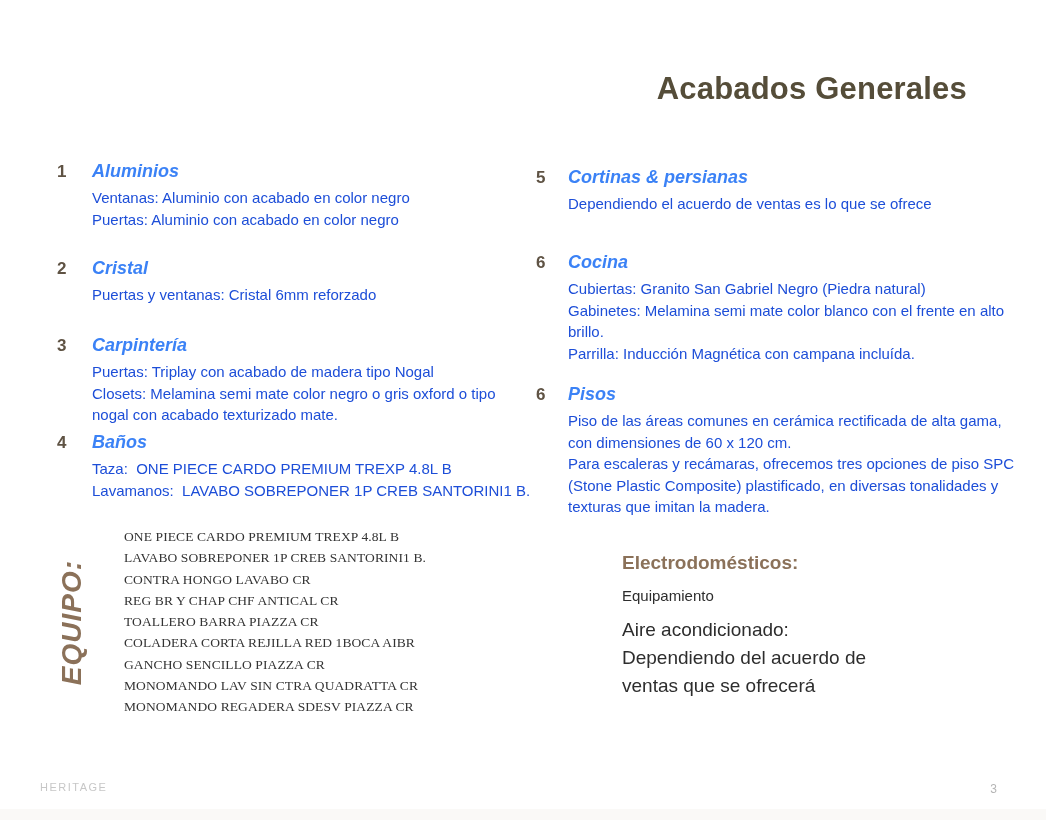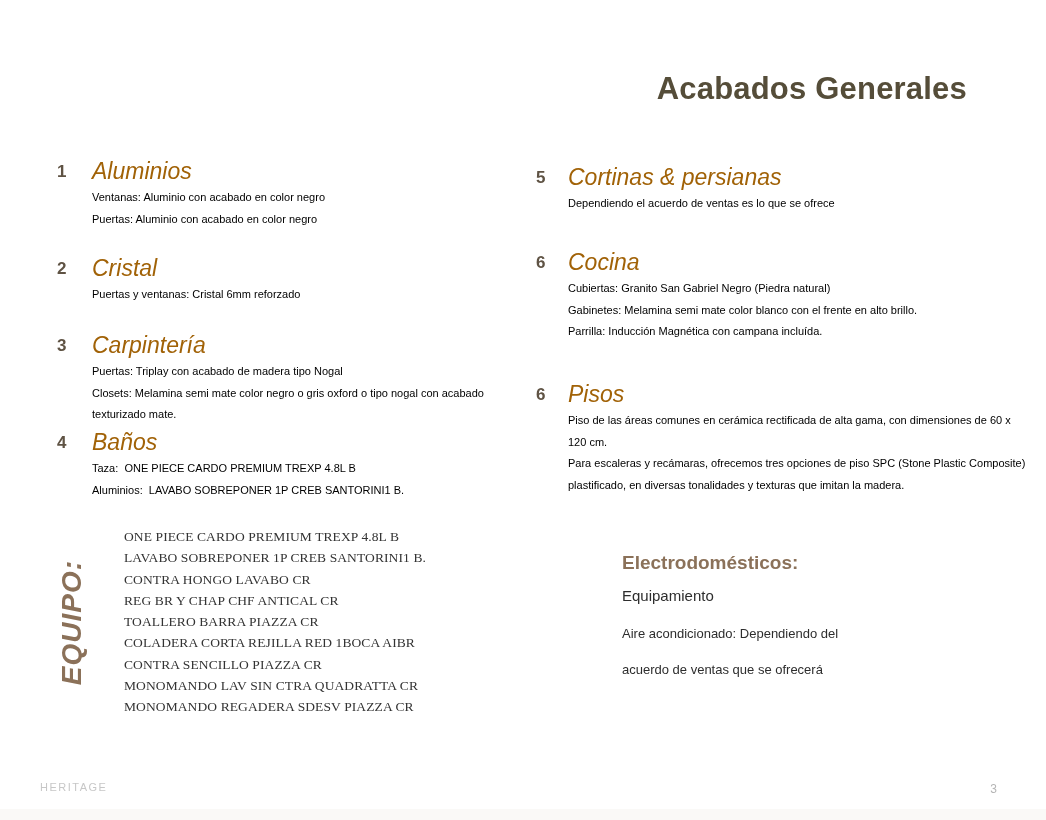--- a/index.html
+++ b/index.html
@@ -29,30 +29,30 @@
   .sec-num {
     width: 35px;
     flex: 0 0 35px;
     font-size: 17px;
     font-weight: 700;
     color: #5f5344;
     line-height: 23px;
   }
   .sec-content { flex: 1; }
   .sec-title {
-    font-size: 23px;
-    font-weight: 400;
+    font-size: 18px;
+    font-weight: 700;
     font-style: italic;
-    color: #a16207;
+    color: #3b82f6;
     line-height: 23px;
     margin-bottom: 4px;
   }
   .sec-line {
-    font-size: 11px;
-    color: #000000;
+    font-size: 15px;
+    color: #1d4ed8;
     line-height: 21.5px;
     white-space: pre-wrap;
   }
   
   .equipo-label-wrap {
     position: absolute;
     left: 50px;
     top: 533px;
     width: 44px;
     height: 180px;
@@ -96,23 +96,23 @@
     font-weight: 700;
     color: #8b7159;
     margin-bottom: 13px;
   }
   .electro-sub {
     font-size: 15px;
     color: #2d2d2d;
     margin-bottom: 12px;
   }
   .electro-note {
-    font-size: 13px;
+    font-size: 19px;
     color: #2d2d2d;
-    line-height: 36px;
+    line-height: 28px;
     width: 255px;
     white-space: pre-wrap;
   }
   
   .footer-brand {
     position: absolute;
     left: 40px;
     top: 781px;
     font-size: 11px;
     letter-spacing: 1.5px;
@@ -165,35 +165,35 @@
       <p class="sec-line">Puertas: Triplay con acabado de madera tipo Nogal</p>
       <p class="sec-line" style="width:420px;">Closets: Melamina semi mate color negro o gris oxford o tipo nogal con acabado texturizado mate.</p>
     </div>
   </div>
 
   <div class="section" style="left:57px; top:431px; width:478px;">
     <div class="sec-num">4</div>
     <div class="sec-content">
       <h3 class="sec-title">Baños</h3>
       <p class="sec-line">Taza:  ONE PIECE CARDO PREMIUM TREXP 4.8L B</p>
-      <p class="sec-line">Aluminios:  LAVABO SOBREPONER 1P CREB SANTORINI1 B.</p>
+      <p class="sec-line">Lavamanos:  LAVABO SOBREPONER 1P CREB SANTORINI1 B.</p>
     </div>
   </div>
 
   <div class="equipo-label-wrap">
     <span class="equipo-label">EQUIPO:</span>
   </div>
   <div class="equipo-list">
     <p class="equipo-item">ONE PIECE CARDO PREMIUM TREXP 4.8L B</p>
     <p class="equipo-item">LAVABO SOBREPONER 1P CREB SANTORINI1 B.</p>
     <p class="equipo-item">CONTRA HONGO LAVABO CR</p>
     <p class="equipo-item">REG BR Y CHAP CHF ANTICAL CR</p>
     <p class="equipo-item">TOALLERO BARRA PIAZZA CR</p>
     <p class="equipo-item">COLADERA CORTA REJILLA RED 1BOCA AIBR</p>
-    <p class="equipo-item">CONTRA SENCILLO PIAZZA CR</p>
+    <p class="equipo-item">GANCHO SENCILLO PIAZZA CR</p>
     <p class="equipo-item">MONOMANDO LAV SIN CTRA QUADRATTA CR</p>
     <p class="equipo-item">MONOMANDO REGADERA SDESV PIAZZA CR</p>
   </div>
 
   <div class="section" style="left:536px; top:166px; width:490px;">
     <div class="sec-num" style="flex:0 0 32px;width:32px;">5</div>
     <div class="sec-content">
       <h3 class="sec-title">Cortinas &amp; persianas</h3>
       <p class="sec-line">Dependiendo el acuerdo de ventas es lo que se ofrece</p>
     </div>

